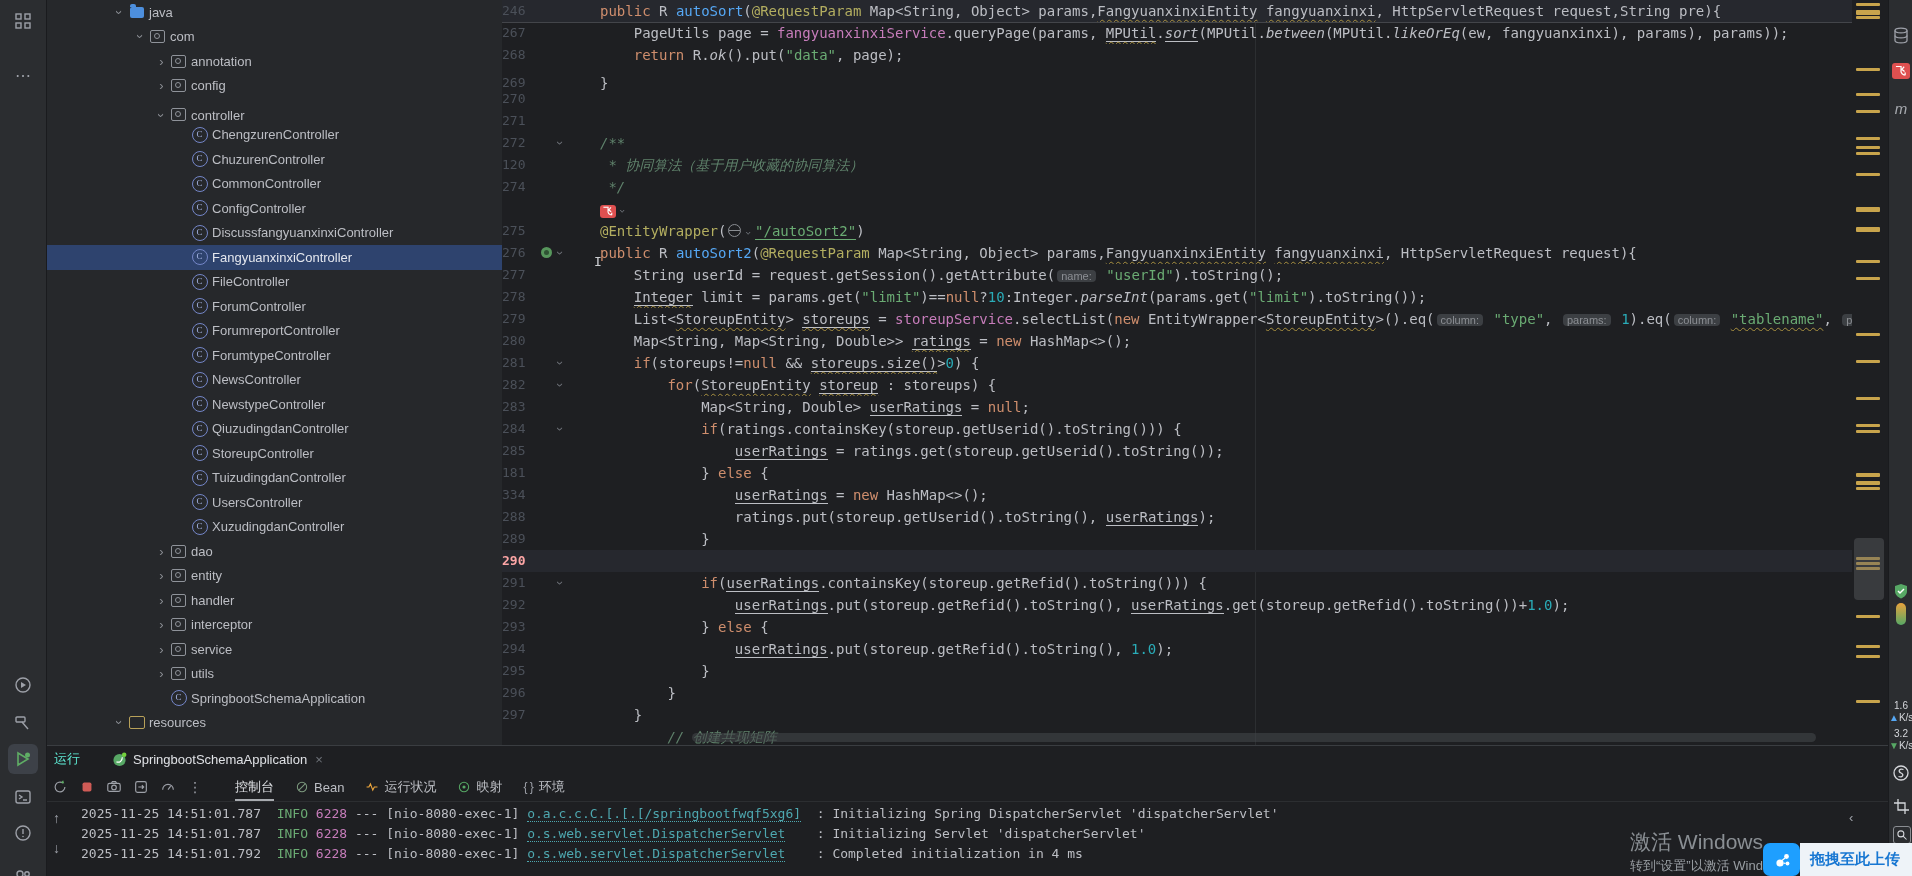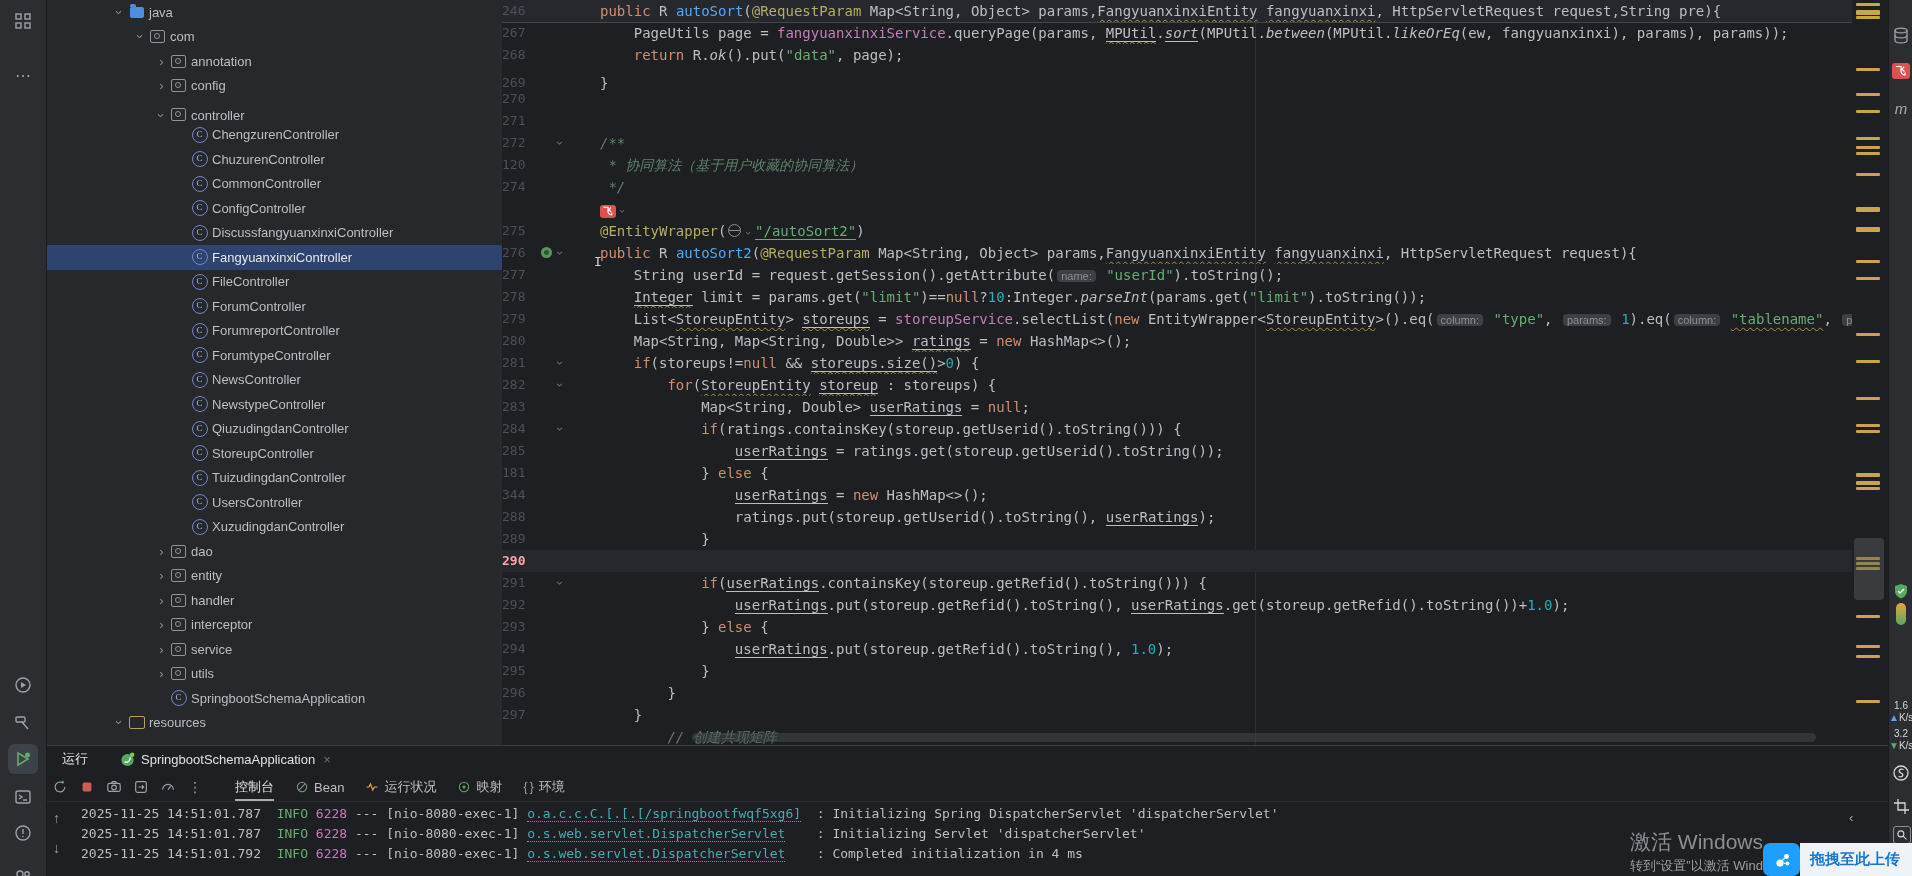--- a/index.html
+++ b/index.html
@@ -57,21 +57,21 @@
   #rbar{position:absolute;left:1888px;top:0;width:24px;height:876px;background:#2b2d30;border-left:1px solid #1a1b1e;}
   .rbar-ic{position:absolute;left:2px;width:20px;display:flex;align-items:center;justify-content:center;color:#9da0a8;}
   .rbar-ic svg{stroke:#9da0a8;fill:none;stroke-width:1.3;}
   .redchip2{width:18px;height:16px;background:#df5050;border-radius:3px;color:#fff;font-size:10px;line-height:16px;text-align:center;font-weight:bold;}
   .pill{width:10px;height:22px;border-radius:5px;background:linear-gradient(#e8a33d,#57a865);}
   .net{position:absolute;left:0;width:24px;text-align:center;font-size:10px;line-height:12px;color:#d5d7db;}
   .net .arrow-up{color:#56a8f5;}.net .arrow-dn{color:#57a865;}
   
   #console{position:absolute;left:47px;top:745px;width:1841px;height:131px;background:#1e1f22;border-top:1px solid #3a3d41;}
   #con-head{position:absolute;left:0;top:0;right:0;height:26px;display:flex;align-items:center;}
-  #con-run-label{margin-left:15px;font-size:13px;color:#e5e5e5;}
+  #con-run-label{margin-left:7px;font-size:13px;color:#5eead4;}
   #con-tab{display:flex;align-items:center;margin-left:24px;height:100%;padding:0 8px;font-size:13px;color:#dfe1e5;}
   #con-tab .close{margin-left:8px;color:#6f737a;font-size:13px;}
   #con-toolbar{position:absolute;left:0;top:27px;right:0;height:28px;display:flex;align-items:center;gap:9px;padding-left:4px;border-bottom:1px solid #2c2e31;}
   .cbtn{width:18px;height:18px;display:flex;align-items:center;justify-content:center;color:#9da0a8;}
   .cbtn svg{stroke:#9da0a8;fill:none;stroke-width:1.3;}
   .ctab{display:flex;align-items:center;gap:5px;font-size:13px;color:#bcbec4;padding:0 6px;height:100%;position:relative;}
   .ctab.active{color:#dfe1e5;}
   .ctab.active:after{content:"";position:absolute;left:6px;right:6px;bottom:0;height:2px;background:#a8abb0;}
   #con-logs{position:absolute;left:34px;top:58px;right:0;font:13px/20px "DejaVu Sans Mono",monospace;white-space:pre;overflow:hidden;}
   .lg-time{color:#bcbec4}.lg-info{color:#6aab73}.lg-pid{color:#c77dbb}.lg-thread{color:#bcbec4}
@@ -429,21 +429,21 @@
         </div>
         <div class="erow" style="top: 440px;">
           <span class="gnum">285</span>
           <span class="code"><span class="tok-p">                </span><span class="tok-u">userRatings</span><span class="tok-p"> = ratings.get(storeup.getUserid().toString());</span></span>
         </div>
         <div class="erow" style="top: 462px;">
           <span class="gnum">181</span>
           <span class="code"><span class="tok-p">            } </span><span class="tok-k">else</span><span class="tok-p"> {</span></span>
         </div>
         <div class="erow" style="top: 484px;">
-          <span class="gnum">344</span>
+          <span class="gnum">334</span>
           <span class="code"><span class="tok-p">                </span><span class="tok-u">userRatings</span><span class="tok-p"> = </span><span class="tok-k">new</span><span class="tok-p"> HashMap&lt;&gt;();</span></span>
         </div>
         <div class="erow" style="top: 506px;">
           <span class="gnum">288</span>
           <span class="code"><span class="tok-p">                ratings.put(storeup.getUserid().toString(), </span><span class="tok-u">userRatings</span><span class="tok-p">);</span></span>
         </div>
         <div class="erow" style="top: 528px;">
           <span class="gnum">289</span>
           <span class="code"><span class="tok-p">            }</span></span>
         </div>

